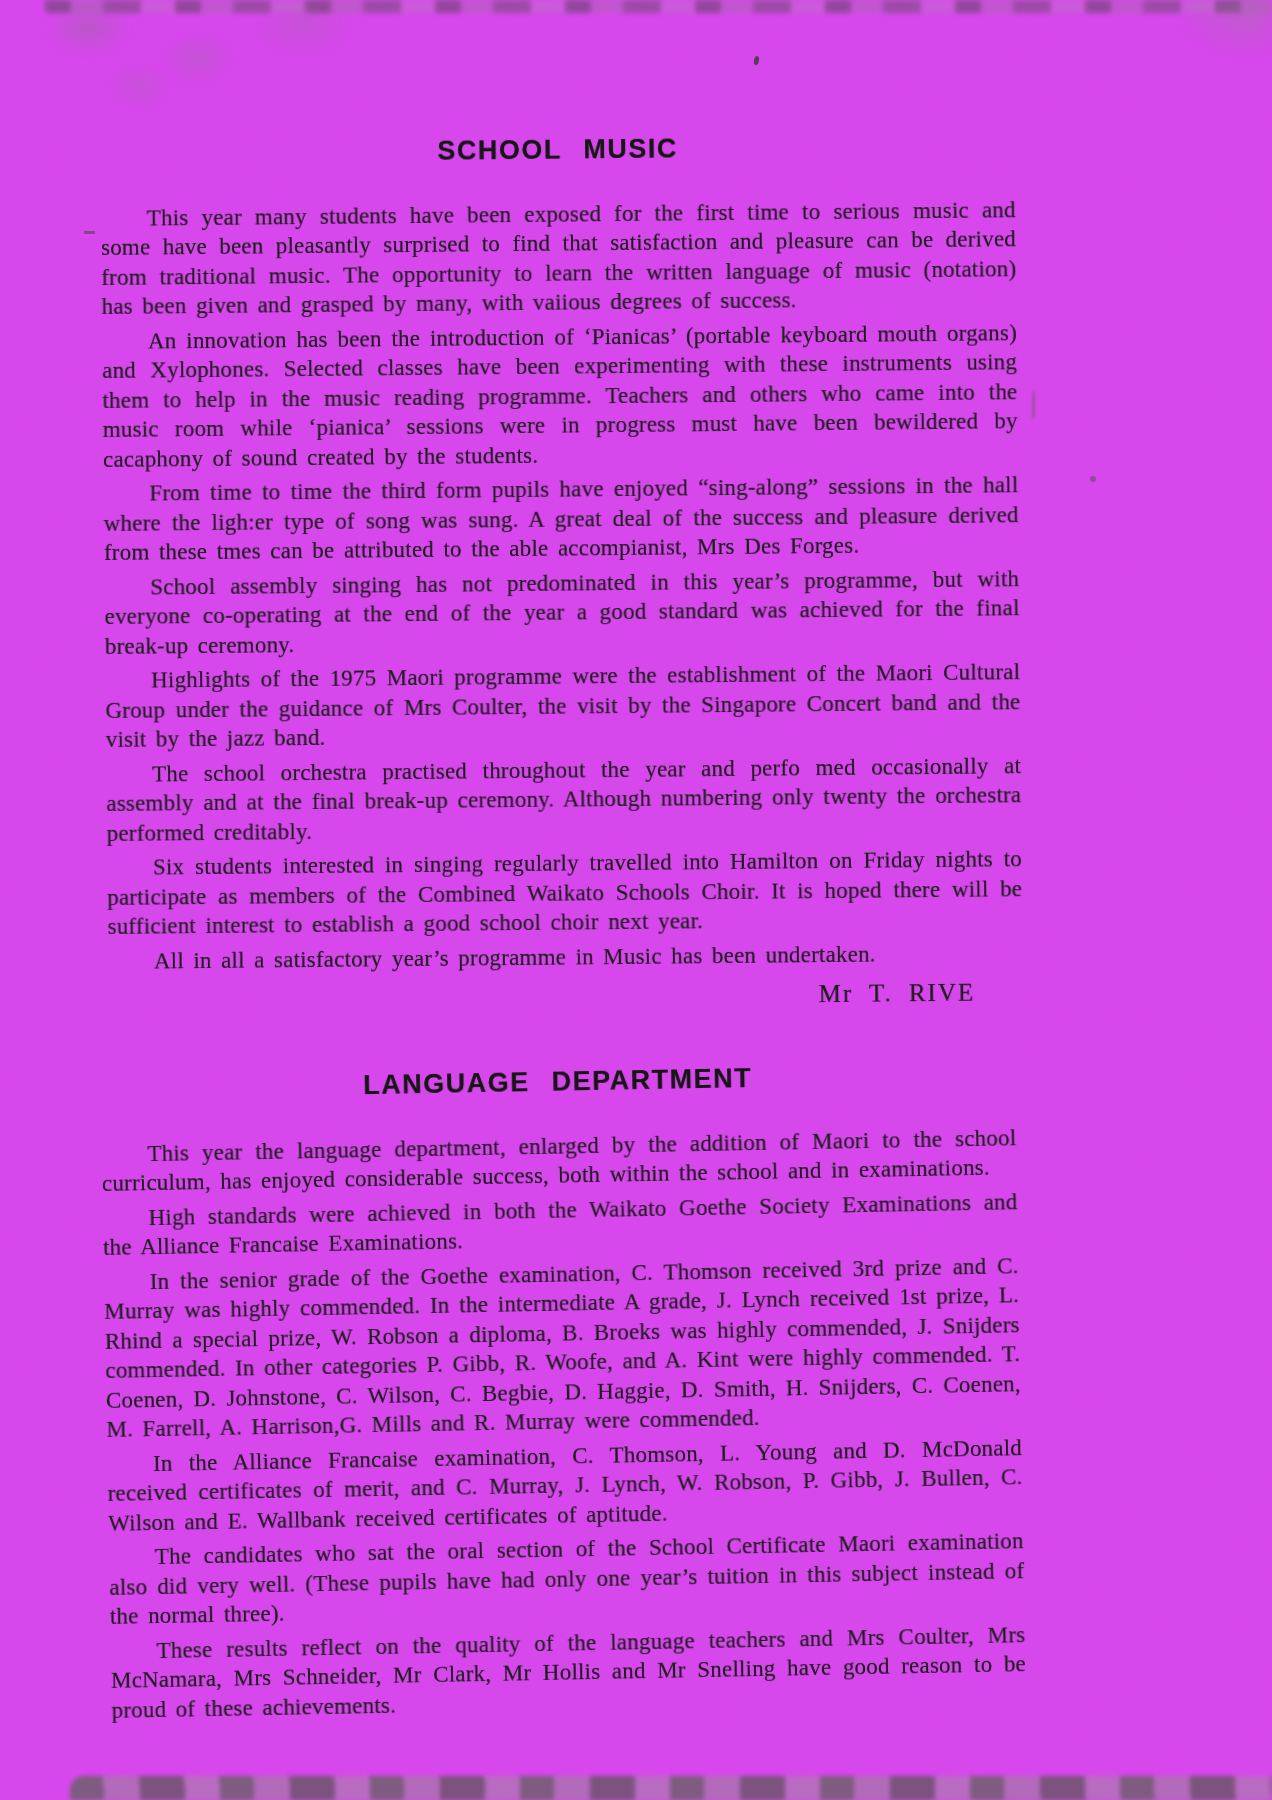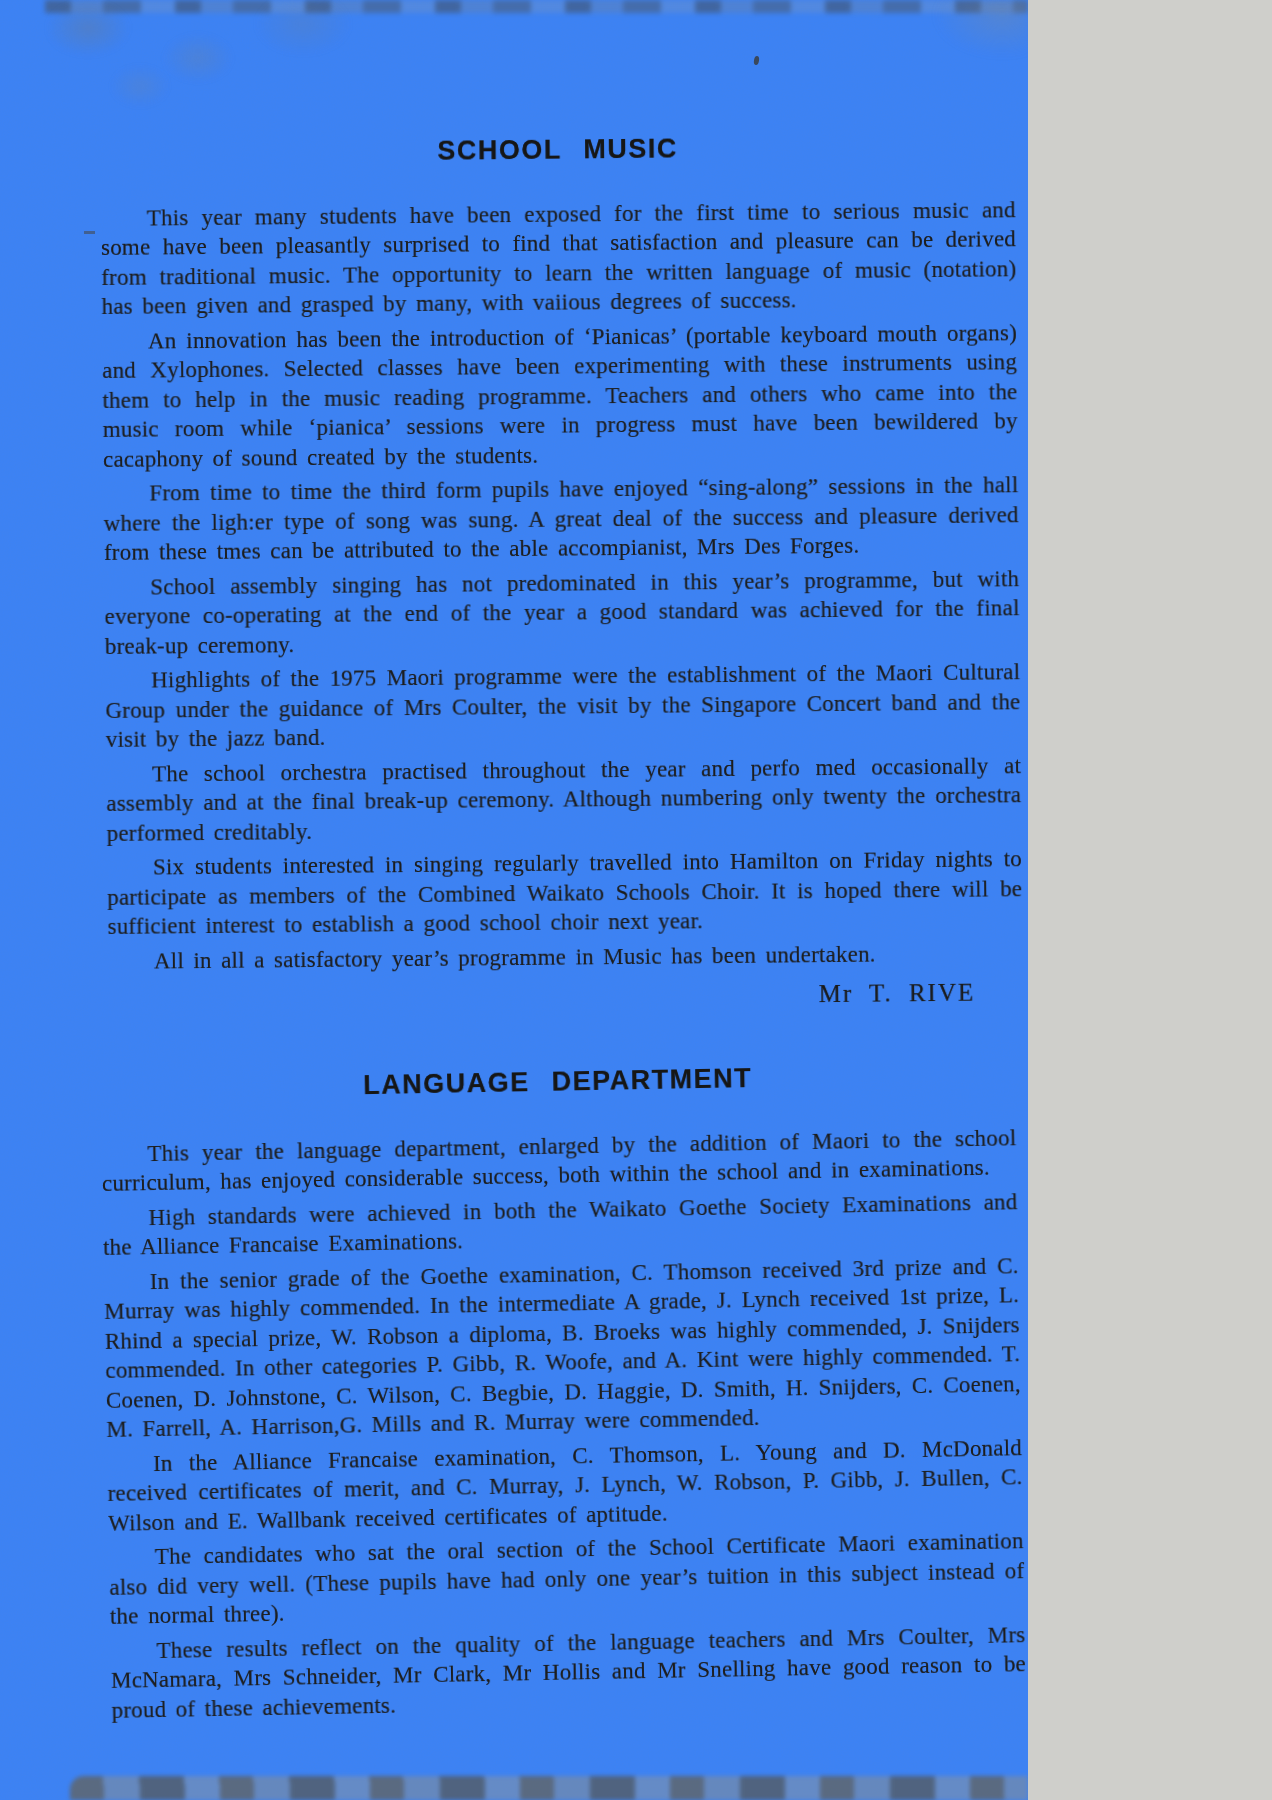--- a/index.html
+++ b/index.html
@@ -3,22 +3,22 @@
 <meta charset="utf-8">
 <style>
   html, body { margin: 0; padding: 0; }
   body {
     width: 1272px; height: 1800px;
     background: #cfcfcb;
     font-family: "Liberation Serif", "DejaVu Serif", serif;
   }
   .page {
     position: relative;
-    width: 1028px; height: 1800px;
-    background: #3b82f6;
+    width: 1272px; height: 1800px;
+    background: #d946ef;
     overflow: hidden;
   }
   
   .grain {
     position: absolute; left: 0; top: 0;
     width: 1272px; height: 1800px;
     pointer-events: none;
     opacity: 0.35;
   }
   

